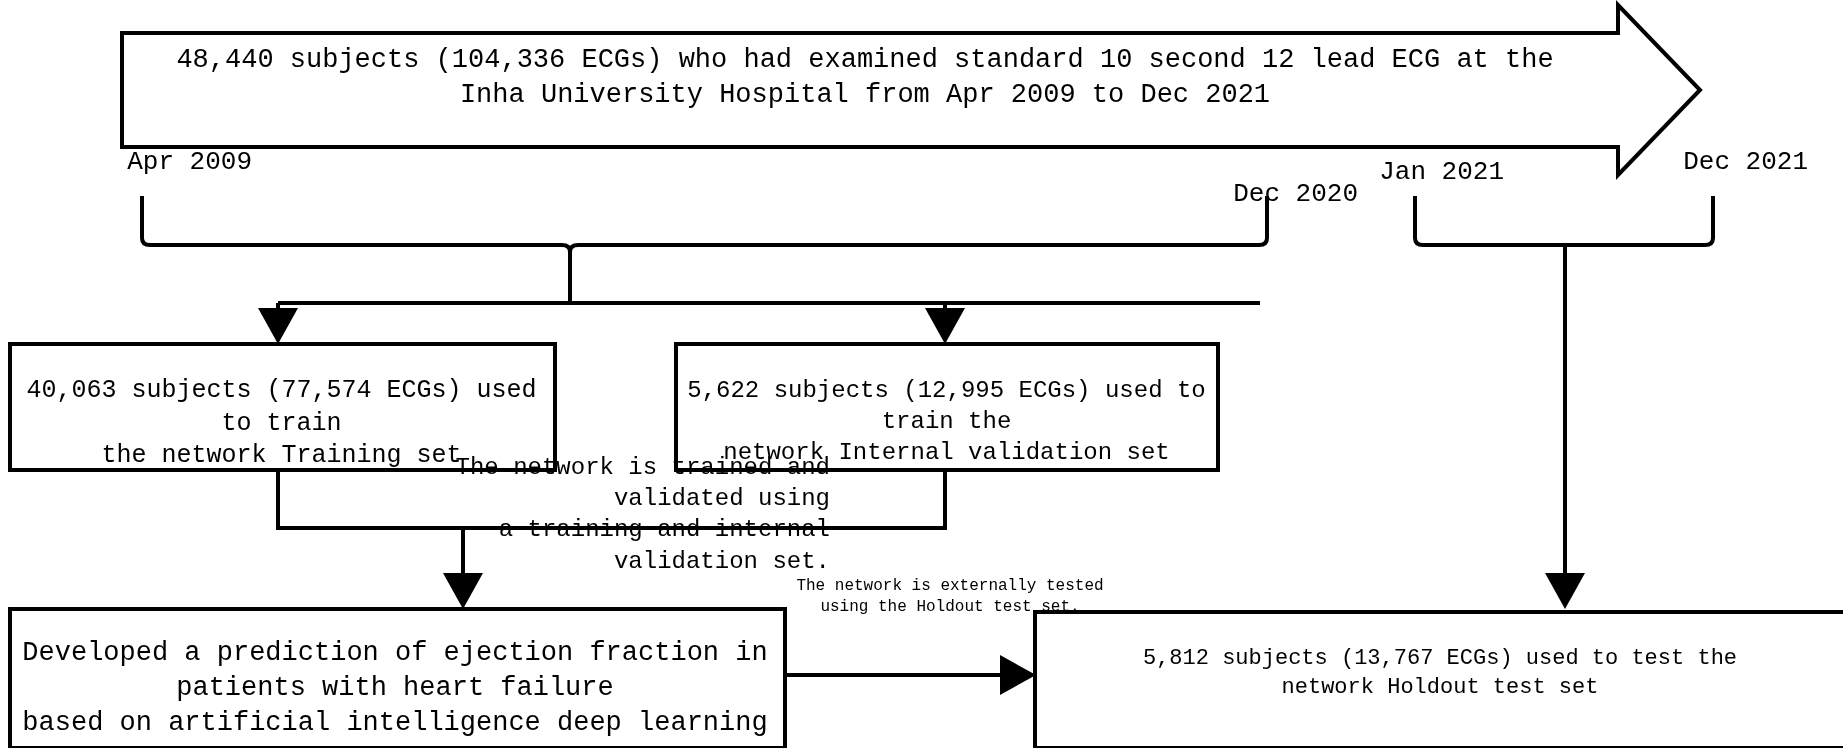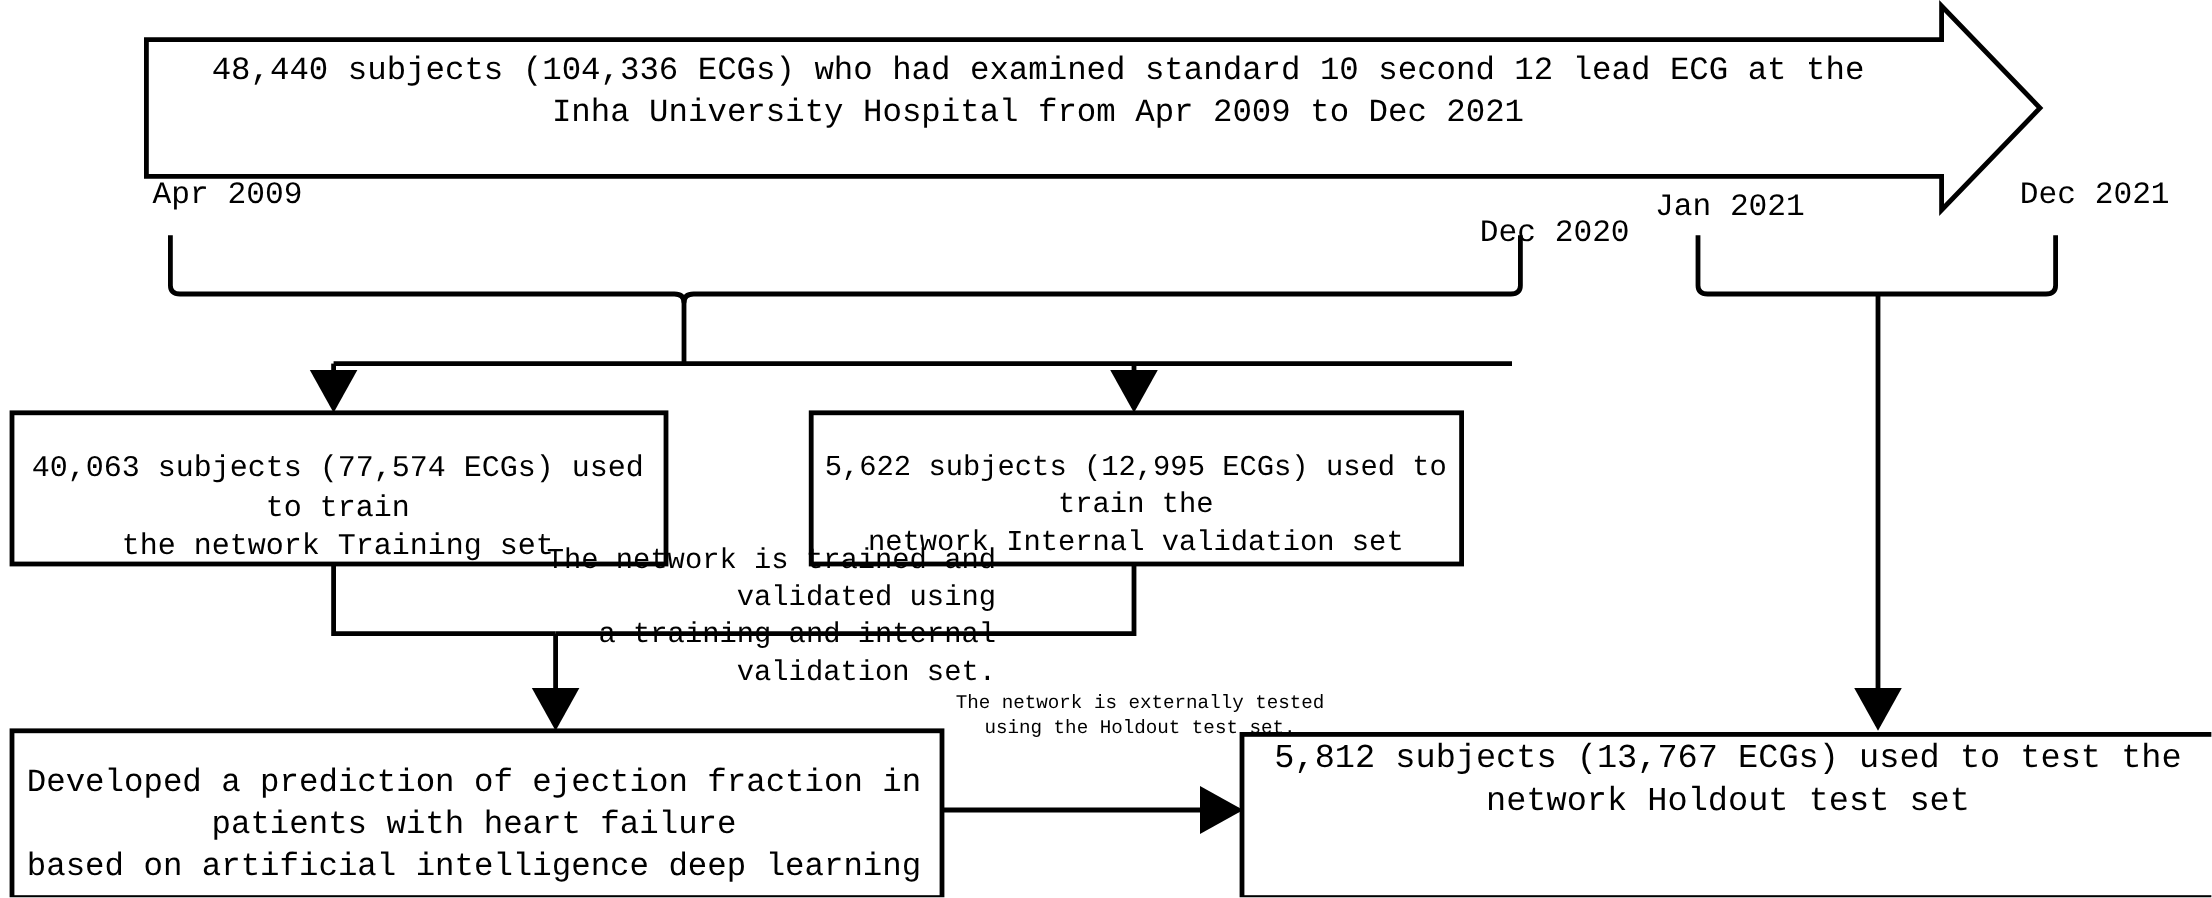--- a/index.html
+++ b/index.html
@@ -63,23 +63,23 @@
     font-size: 24px;
   }
   #box-model-text {
     left: 20px;
     top: 636px;
     width: 750px;
     font-size: 27px;
   }
   #box-holdout-text {
     left: 1045px;
-    top: 615px;
+    top: 645px;
     width: 790px;
-    font-size: 28px;
+    font-size: 22px;
   }
 
   
   #label-train-note {
     left: 410px;
     top: 452px;
     width: 420px;
     font-size: 24px;
     text-align: right;
   }

